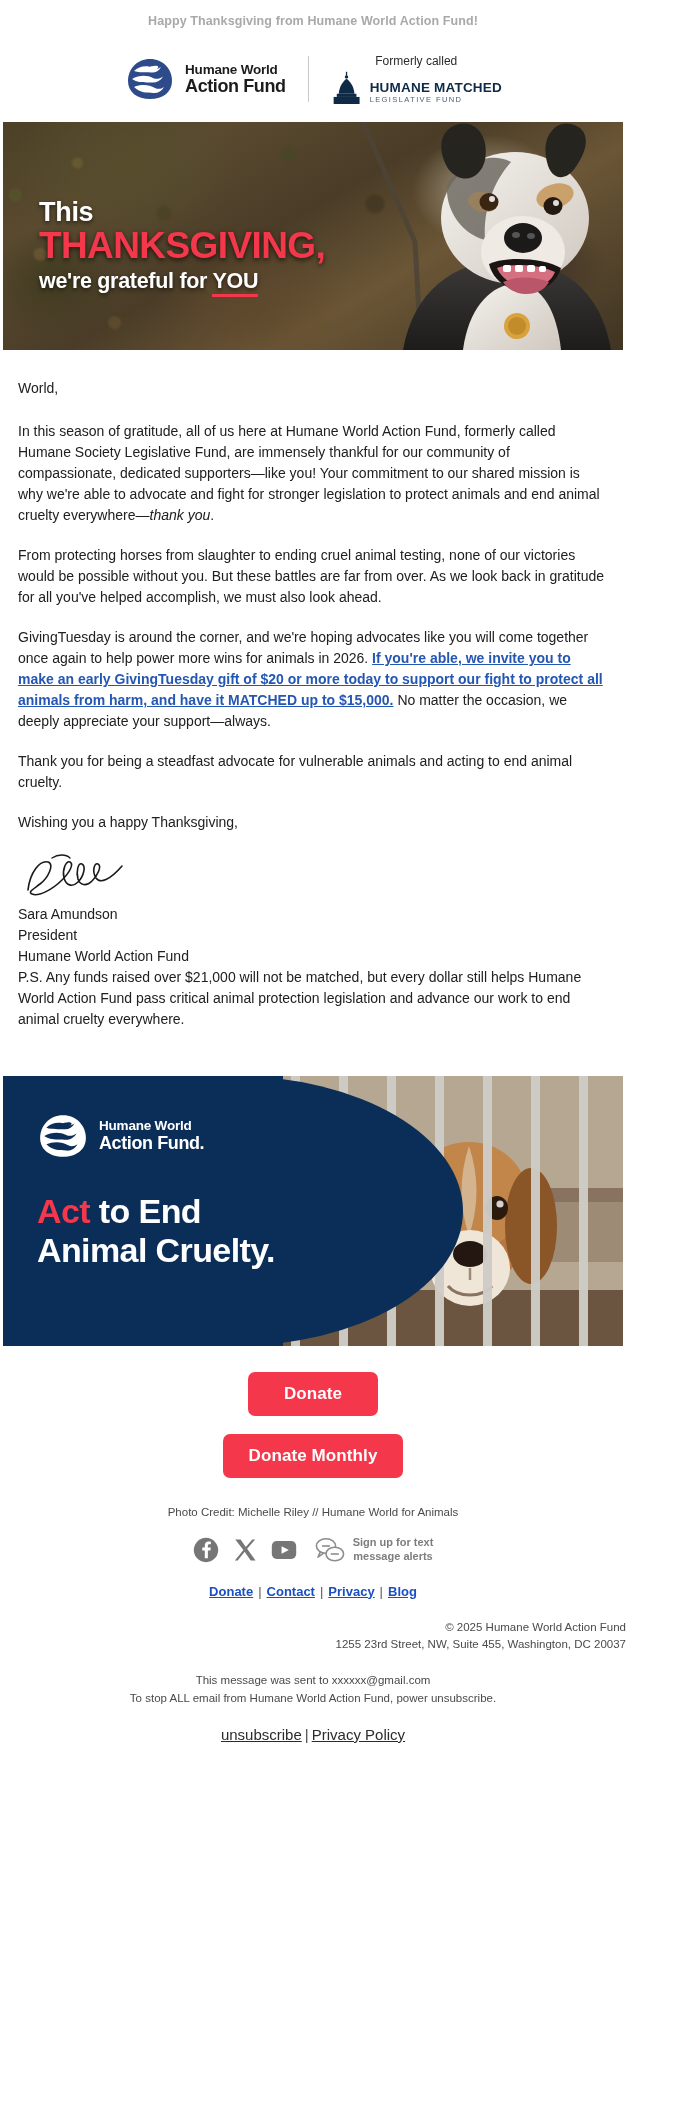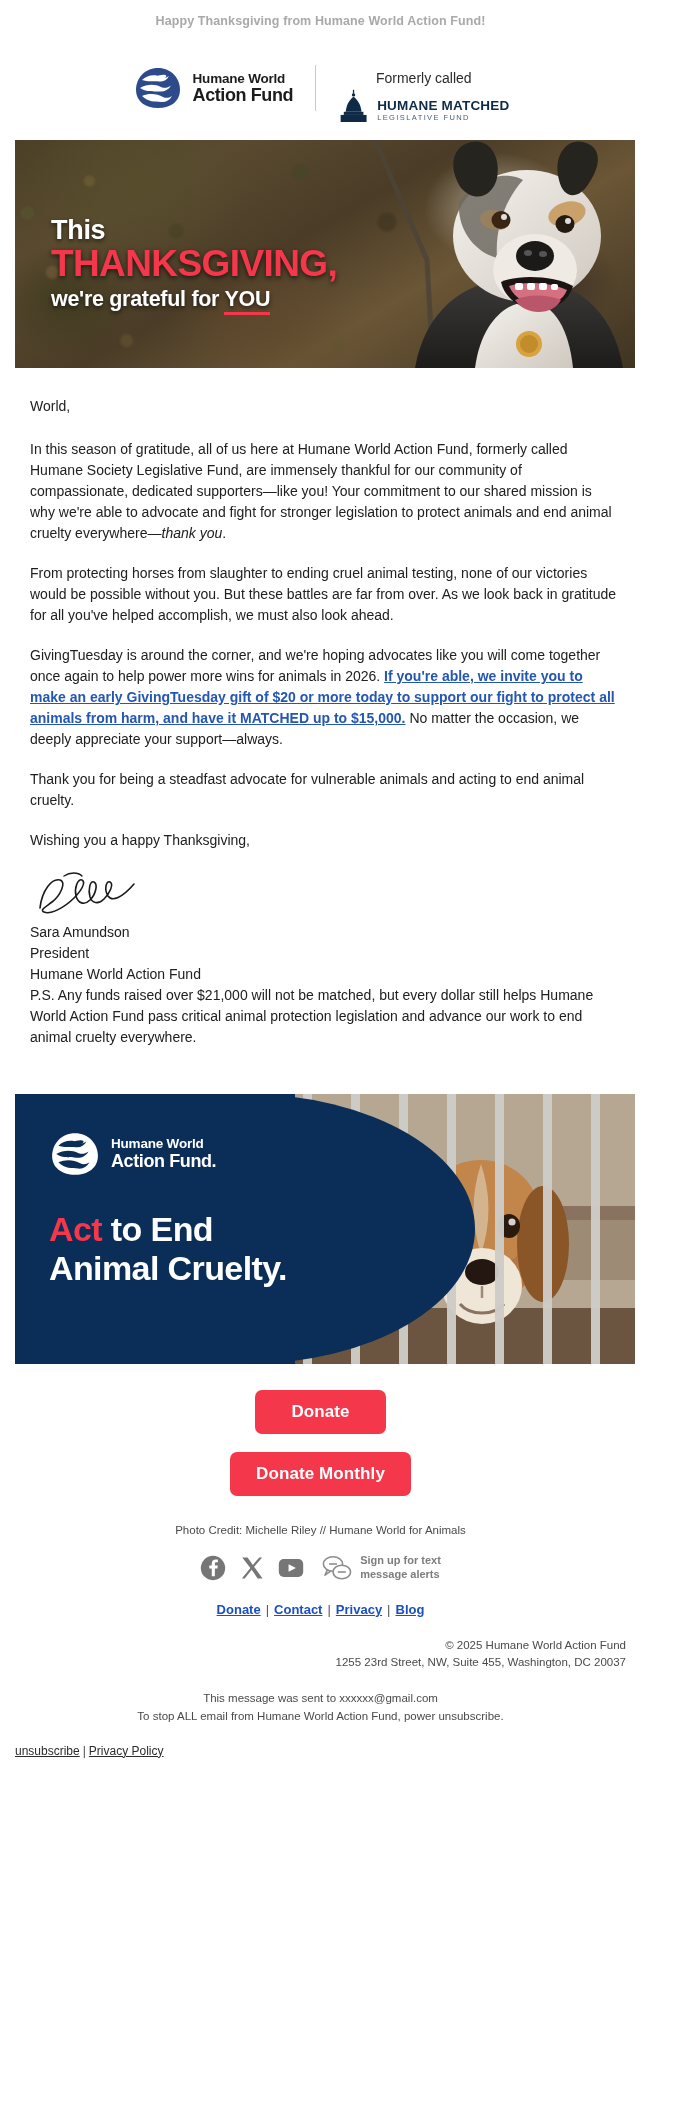--- a/index.html
+++ b/index.html
@@ -6,21 +6,21 @@
   * { box-sizing: border-box; margin: 0; padding: 0; }
 
   body {
     width: 700px;
     background: #ffffff;
     font-family: "Liberation Sans", sans-serif;
     color: #222222;
     -webkit-font-smoothing: antialiased;
   }
 
-  .email-wrap { width: 626px; background: #ffffff; padding-left: 15px; }
+  .email-wrap { width: 626px; background: #ffffff; }
 
   
   .preheader {
     text-align: center;
     font-size: 12.5px;
     font-weight: bold;
     color: #a9a9a9;
     padding: 14px 0 20px 0;
     letter-spacing: 0.1px;
   }
@@ -37,21 +37,21 @@
   .hw-mark { width: 52px; height: 46px; flex: 0 0 52px; }
   .hw-wordmark { line-height: 1.02; }
   .hw-wordmark .l1 {
     font-size: 13.5px; font-weight: bold; color: #1c1c1c; letter-spacing: -0.2px; display: block;
   }
   .hw-wordmark .l2 {
     font-size: 18px; font-weight: bold; color: #1c1c1c; letter-spacing: -0.4px; display: block;
   }
   .logo-divider { width: 1px; height: 46px; background: #c9c9c9; }
   .logo-right { display: flex; flex-direction: column; align-items: center; padding-left: 22px; }
-  .formerly { font-size: 14px; color: #2b2b2b; margin-bottom: 3px; margin-top: 16px; }
+  .formerly { font-size: 12px; color: #2b2b2b; margin-bottom: 3px; }
   .hsl-row { display: flex; align-items: flex-end; gap: 7px; }
   .capitol { width: 32px; height: 33px; }
   .hsl-text { line-height: 1.05; }
   .hsl-text .h1 { font-size: 13.5px; font-weight: bold; color: #0e2a47; letter-spacing: 0.2px; display: block; }
   .hsl-text .h2 { font-size: 7.5px; color: #4a6079; letter-spacing: 1.4px; display: block; margin-top: 1px; }
 
   
   .hero {
     position: relative;
     width: 620px;
@@ -185,38 +185,38 @@
     font-size: 11.5px;
     color: #4a4a4a;
     padding: 28px 0 0 0;
   }
   .social-row {
     display: flex; align-items: center; justify-content: center;
     gap: 13px; padding: 18px 0 0 0;
   }
   .social-ico { width: 26px; height: 26px; display: block; }
   .text-alert { display: flex; align-items: center; gap: 7px; margin-left: 4px; }
-  .ta-text { font-size: 11px; font-weight: bold; color: #7d7d7d; line-height: 1.25; }
+  .ta-text { font-size: 11px; font-weight: bold; color: #7d7d7d; line-height: 1.25; text-align: center; }
 
   .footer-links {
     text-align: center; padding: 20px 0 0 0; font-size: 13px; font-weight: bold;
   }
   .footer-links a { color: #1a4fc4; text-decoration: underline; }
   .footer-links .sep { color: #555; font-weight: normal; padding: 0 5px; }
 
   .copyright {
     text-align: right; font-size: 11.5px; color: #4a4a4a;
     padding: 20px 0 0 0; line-height: 1.55;
   }
   .sent-to {
     text-align: center; font-size: 11.5px; color: #4a4a4a;
     padding: 18px 0 0 0; line-height: 1.55;
   }
   .unsub-row {
-    text-align: left; font-size: 12px; color: #4a4a4a;
+    text-align: center; font-size: 15px; color: #4a4a4a;
     padding: 18px 0 22px 0;
   }
   .unsub-row a { color: #2b2b2b; text-decoration: underline; }
   .unsub-row .sep2 { padding: 0 3px; }
 </style>
 </head>
 <body>
 
 <div class="email-wrap">
 

